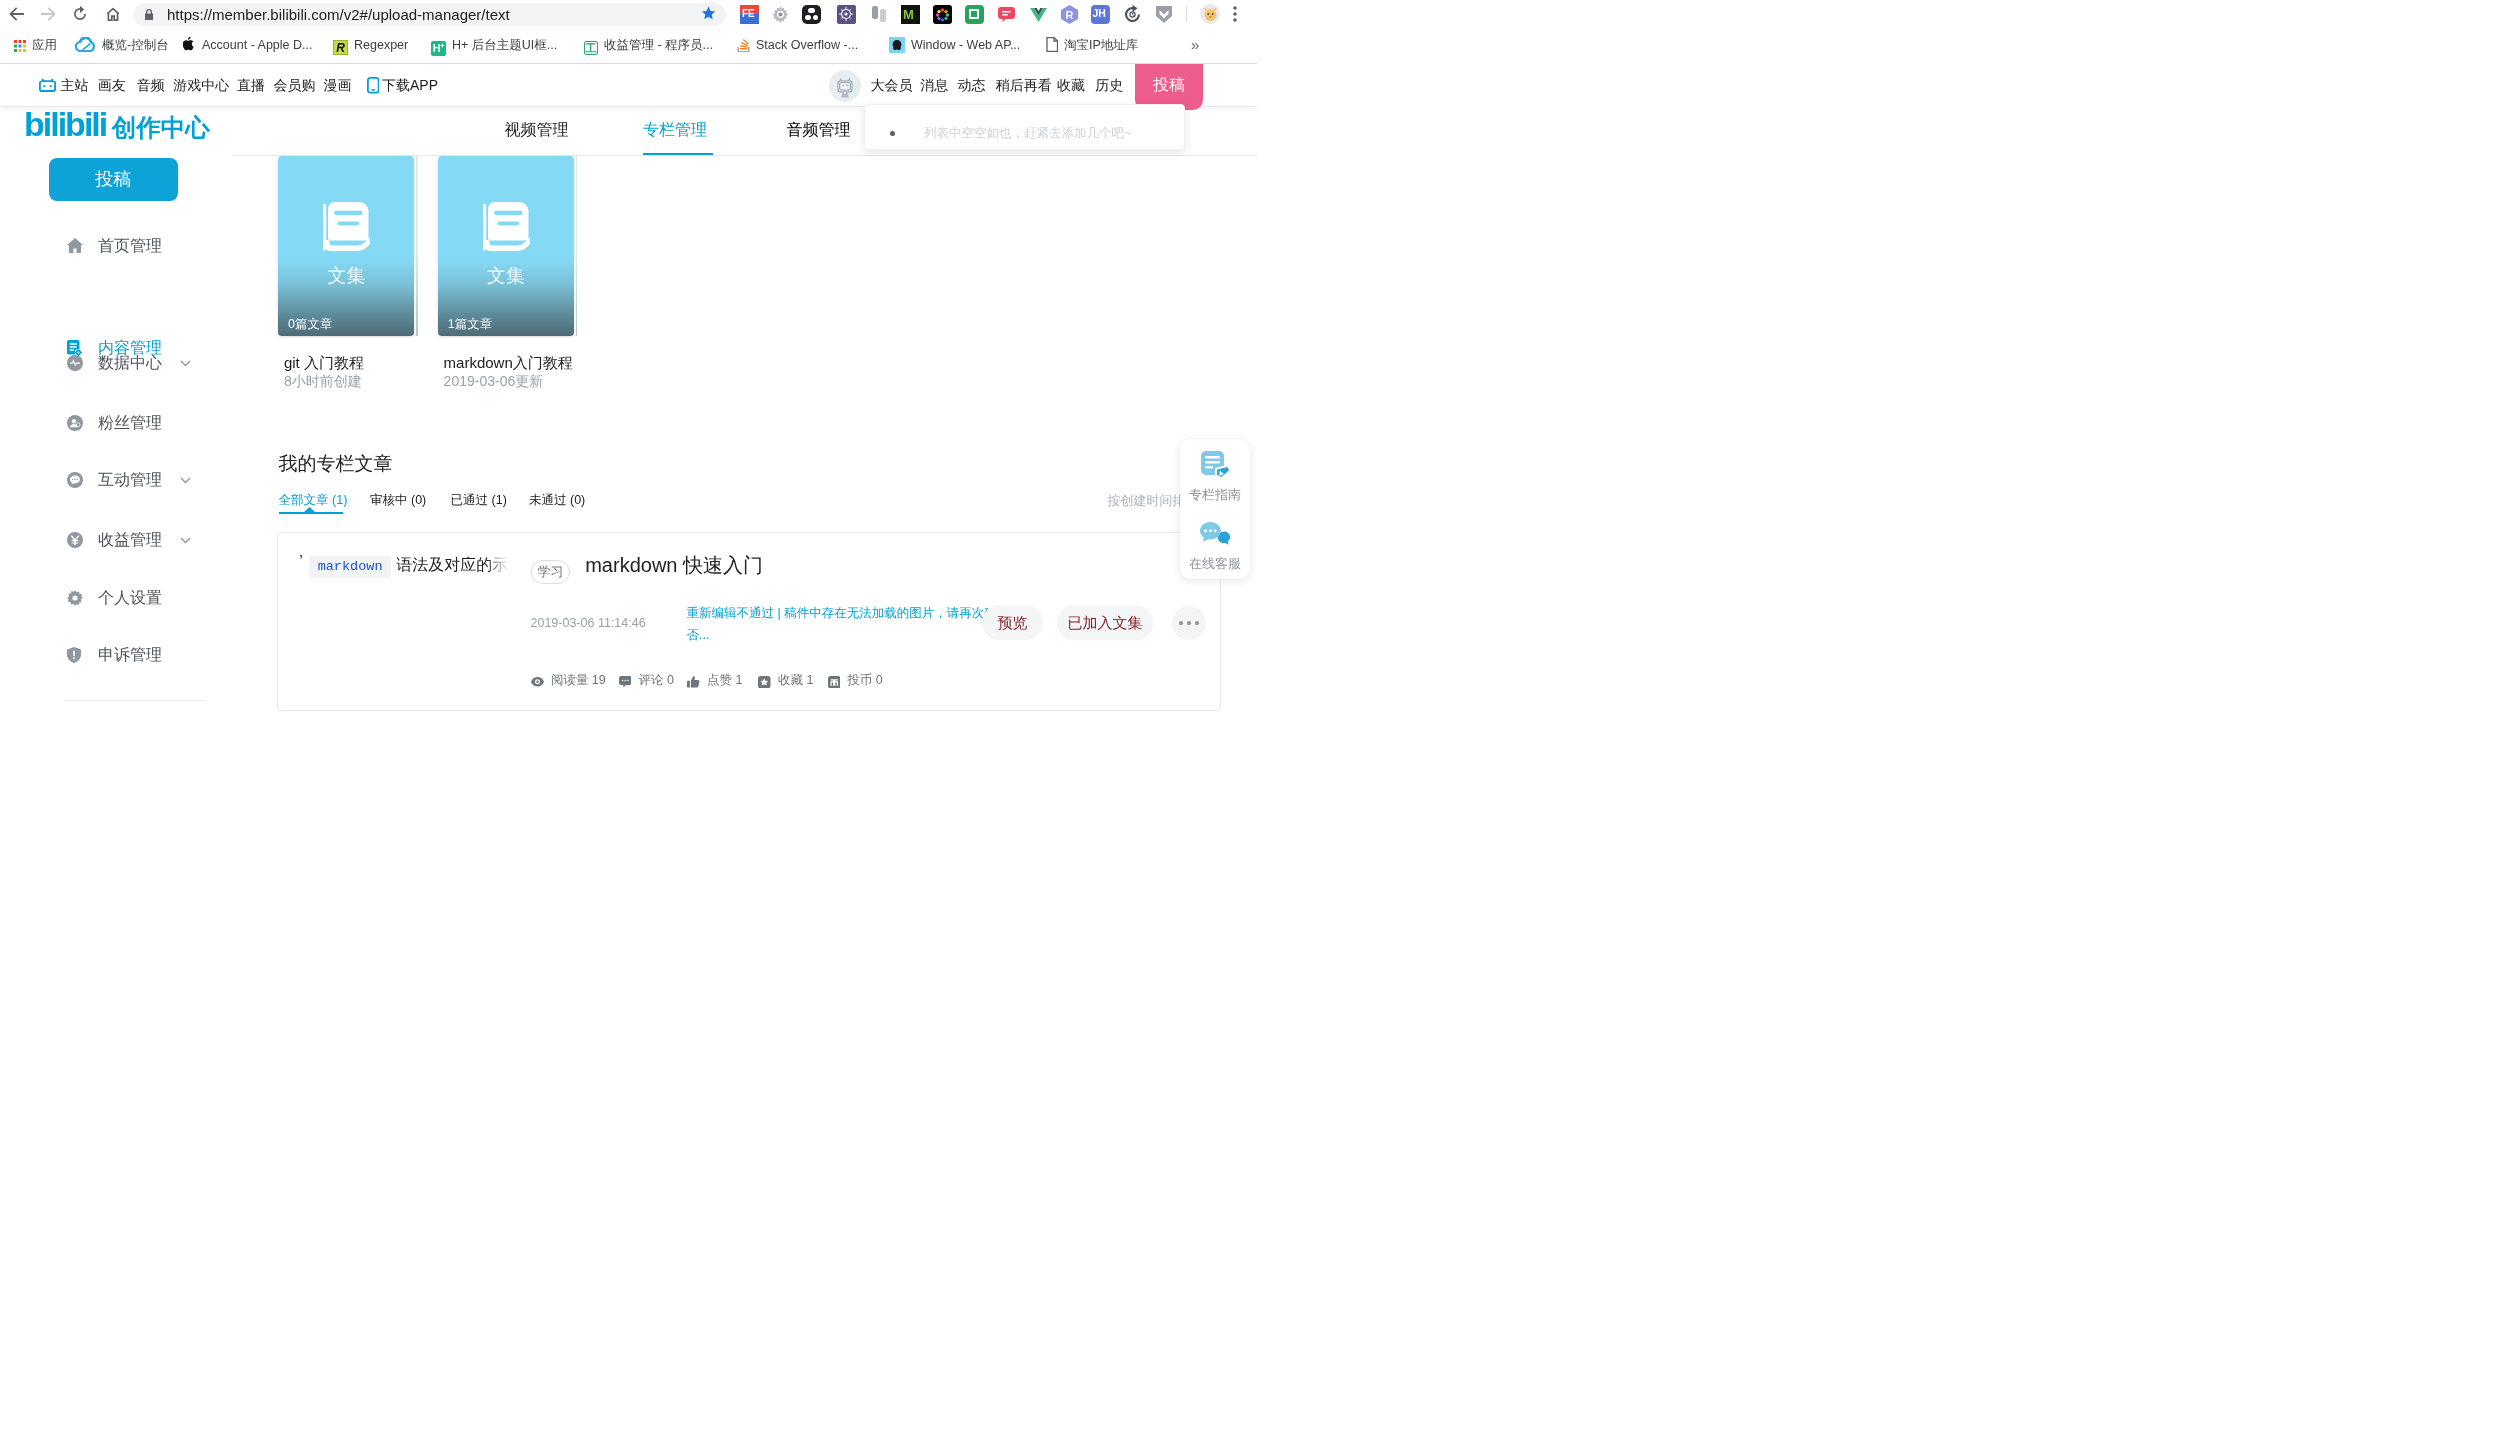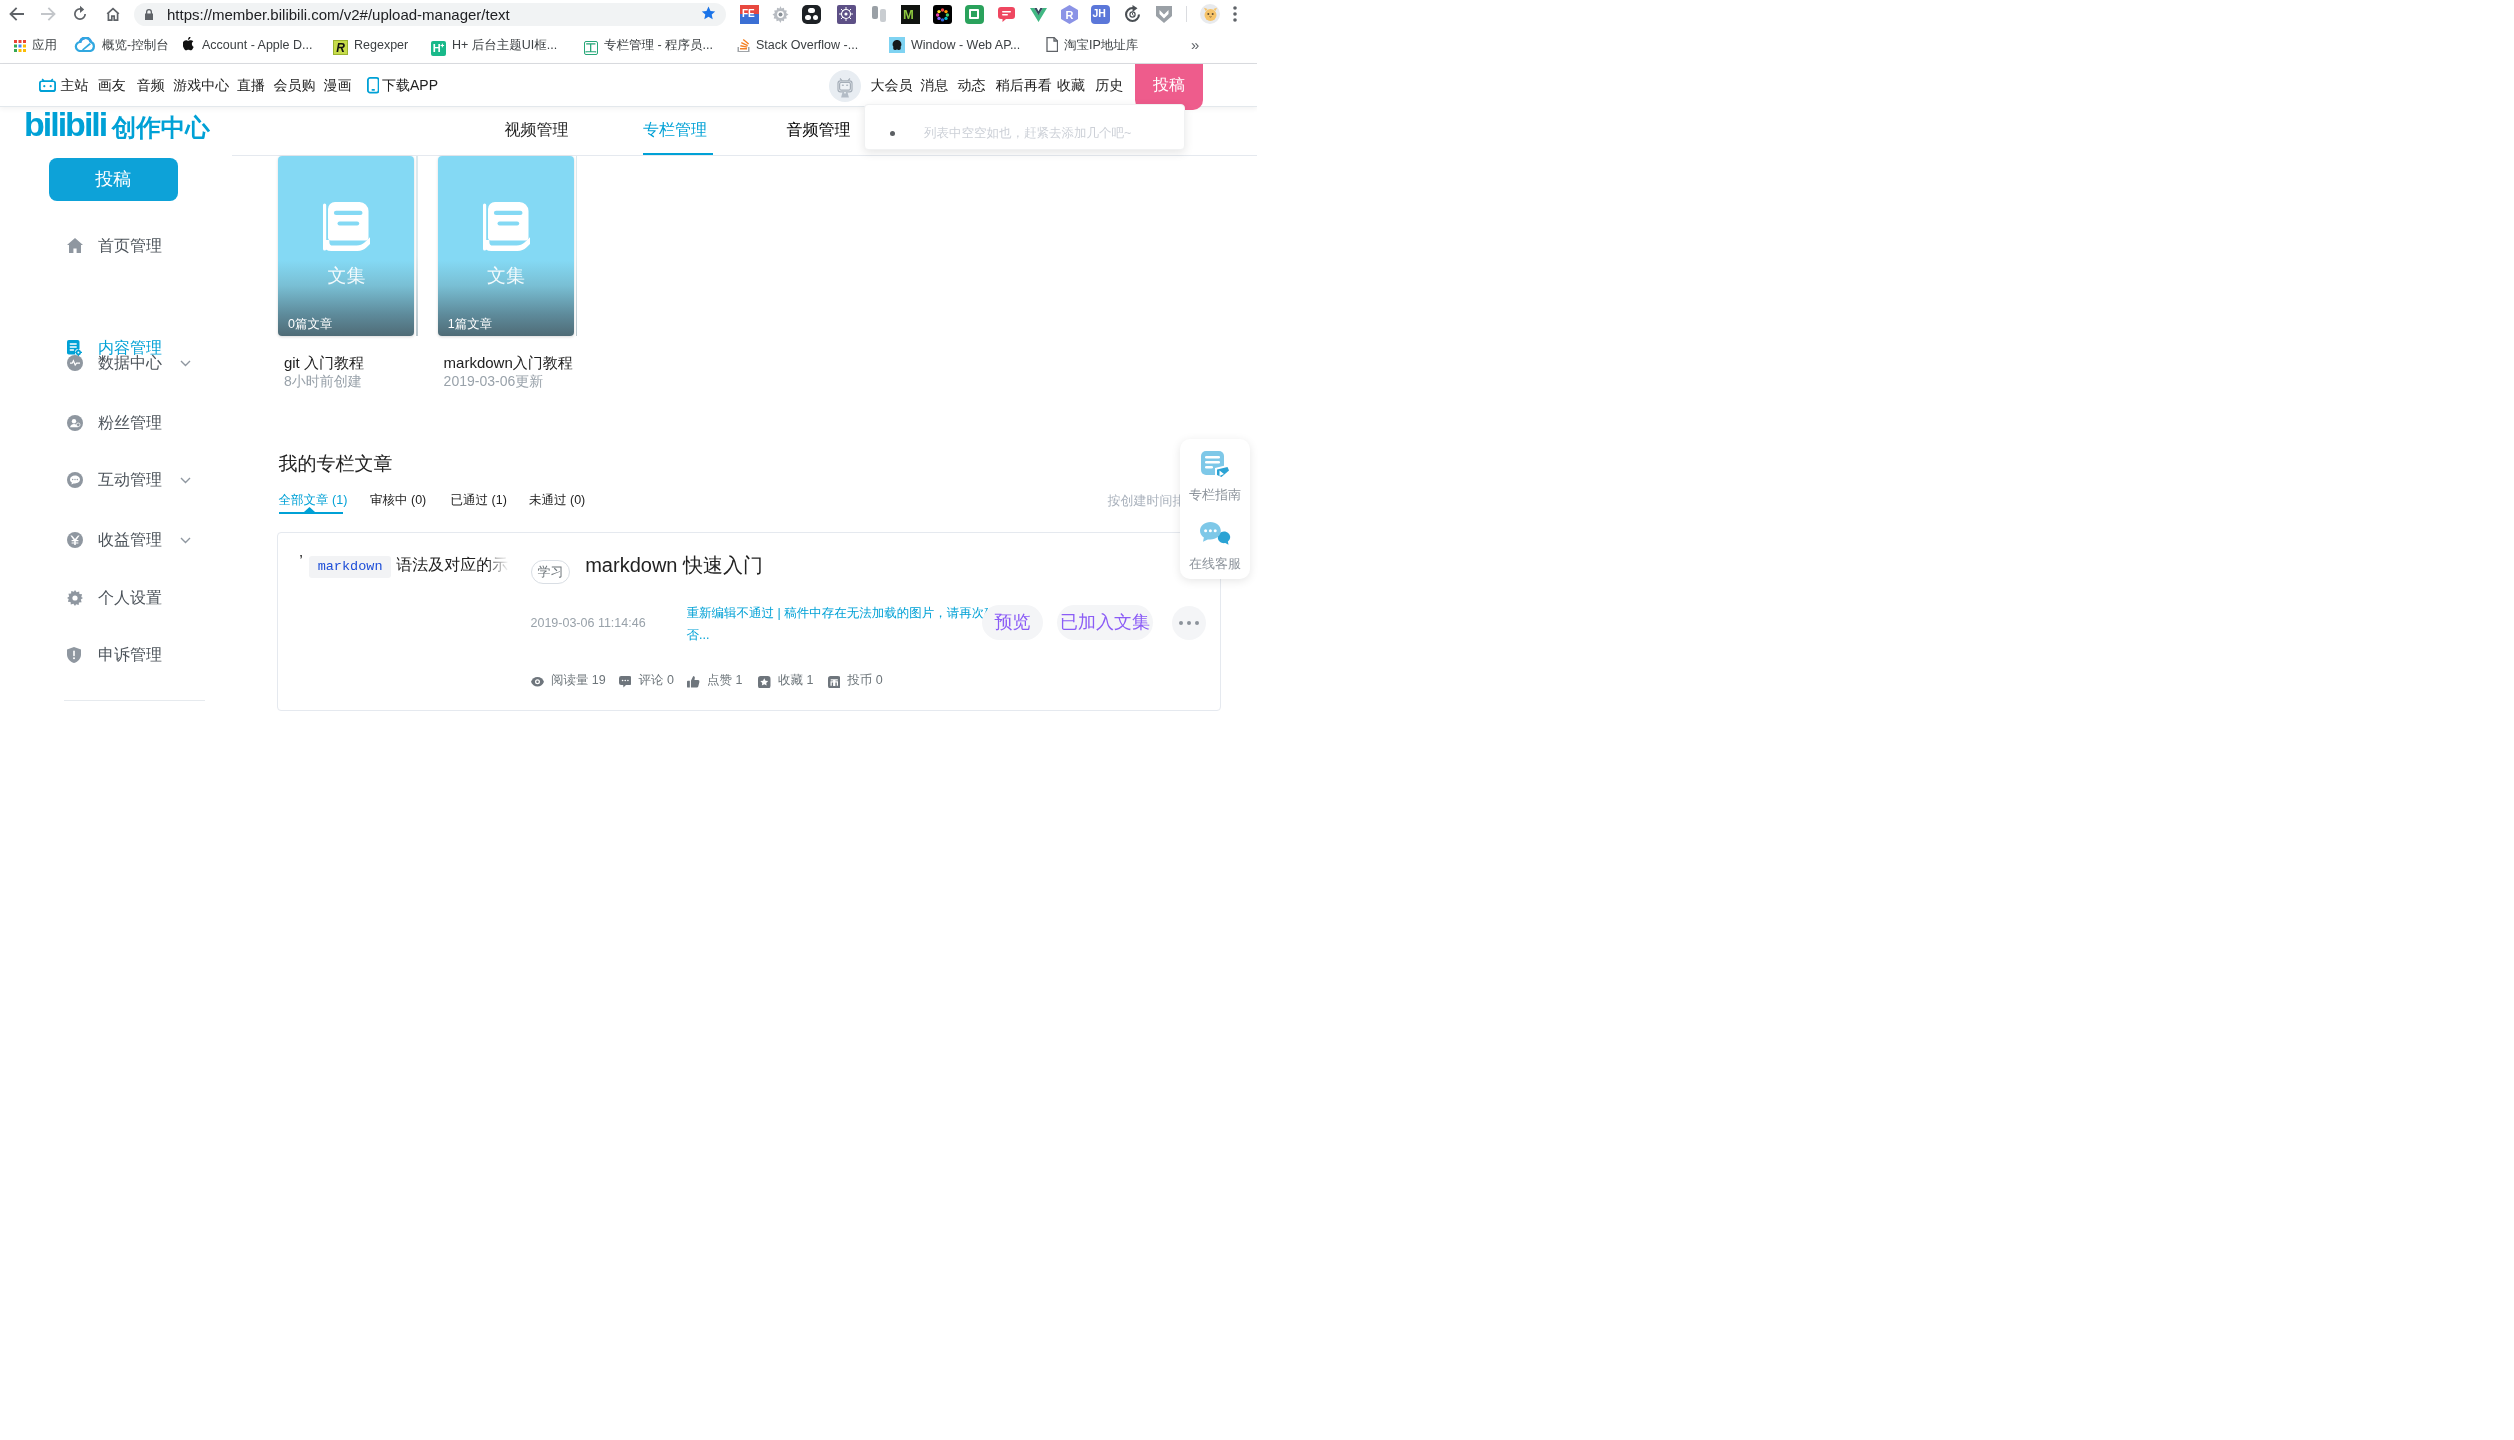--- a/index.html
+++ b/index.html
@@ -25,21 +25,21 @@
   .ccedge { position:absolute; left:137.5px; top:0; width:1.8px; height:180.7px;
     background:linear-gradient(180deg,#dce9ee 0%,#dce9ee 55%,#b9c6cc 100%); }
   .ccbook { position:absolute; left:44.5px; top:46px; }
   .ccslot { fill:#84d9f4; }
   .cclabel { position:absolute; left:0; top:107.5px; width:136.2px; text-align:center; font-size:19px; color:rgba(255,255,255,.9); }
   .cccount { position:absolute; left:9.7px; top:160.5px; font-size:12.5px; color:#fff; }
   .cctitle { position:absolute; left:5.6px; top:198px; font-size:15px; color:#212121; white-space:nowrap; }
   .ccdate { position:absolute; left:5.6px; top:217px; font-size:14px; color:#99a2aa; white-space:nowrap; }
   .arttab { top:331px; height:26px; line-height:26px; font-size:12.5px; color:#222; }
   .arttab.on { color:#00a1d6; }
-  .artbtn { top:72.3px; height:35px; background:#f4f5f7; border-radius:17.5px; text-align:center; line-height:35px; font-size:18px; color:#8b5cf6; }
+  .artbtn { top:72.3px; height:35px; background:#f4f5f7; border-radius:17.5px; text-align:center; line-height:35px; font-size:15px; color:#7f1d1d; }
   .statg { top:139px; height:17px; display:flex; align-items:center; font-size:12.5px; color:#6d757a; white-space:nowrap; }
   .statg span { margin-left:7px; }
 </style>
 </head>
 <body>
 <div id="page">
 
   <div class="abs" id="chrome-bar" style="left:0;top:0;width:1257px;height:63.5px;background:#fff;border-bottom:1px solid #dadce0;z-index:3;">
 
     <svg class="abs" style="left:8px;top:5px;" width="18" height="18" viewBox="0 0 18 18">
@@ -180,21 +180,21 @@
     <div class="abs bm" style="left:74px;"><svg width="22" height="15" viewBox="0 0 22 15">
           <path d="M6 6a5.5 5.5 0 0 1 10.8-1.1" fill="none" stroke="#2b6de8" stroke-width="2.6"></path>
           <path d="M6.5 14A4.5 4.5 0 0 1 6.2 5a5.5 5.5 0 0 1 10.6-.1A4.8 4.8 0 0 1 16.4 14l-5-.001z" fill="none" stroke="#31a8e0" stroke-width="2.2"></path>
           <path d="M8 12.5 15.5 6l1.5 1.2-7.8 6.3z" fill="#31a8e0"></path>
         </svg><span>概览-控制台</span></div>
     <div class="abs bm" style="left:183px;"><svg width="13" height="15" viewBox="0 0 13 15">
           <path d="M9.3 2.4c.7-.8 1.2-2 1-3-.9.1-2 .7-2.6 1.5-.6.7-1.1 1.9-1 3 1 0 2-.7 2.6-1.5zM10.5 4.3c-1.5-.1-2.7.8-3.4.8-.7 0-1.8-.8-3-.8C2.6 4.4 1.1 5.3.3 6.7c-1.6 2.8-.4 7 1.2 9.3.8 1.1 1.7 2.4 2.9 2.3 1.2 0 1.6-.7 3-.7s1.8.7 3 .7c1.3 0 2.1-1.1 2.9-2.3.9-1.3 1.3-2.6 1.3-2.7 0 0-2.5-1-2.5-3.8 0-2.4 2-3.5 2-3.6-1-1.6-2.7-1.6-3.6-1.6z" transform="scale(0.73)" fill="#111"></path>
         </svg><span>Account - Apple D...</span></div>
     <div class="abs bm" style="left:333px;"><span style="display:inline-block;width:15px;height:15px;background:#c7dc4a;border:1px solid #9ab32f;color:#111;font-weight:bold;font-style:italic;font-size:12px;text-align:center;line-height:15px;vertical-align:-3px;">R</span><span>Regexper</span></div>
     <div class="abs bm" style="left:431px;"><span style="display:inline-block;width:15px;height:15px;background:#19b98a;border-radius:2px;color:#fff;font-weight:bold;font-size:11px;text-align:center;line-height:15px;vertical-align:-3px;">H⁺</span><span>H+ 后台主题UI框...</span></div>
-    <div class="abs bm" style="left:584px;"><span style="display:inline-block;width:14px;height:14px;background:#fff;border:1.5px solid #27a779;border-radius:2px;color:#27a779;font-weight:bold;font-size:11px;text-align:center;line-height:13px;vertical-align:-3px;">工</span><span>专栏管理 - 程序员...</span></div>
+    <div class="abs bm" style="left:584px;"><span style="display:inline-block;width:14px;height:14px;background:#fff;border:1.5px solid #27a779;border-radius:2px;color:#27a779;font-weight:bold;font-size:11px;text-align:center;line-height:13px;vertical-align:-3px;">工</span><span>收益管理 - 程序员...</span></div>
     <div class="abs bm" style="left:737px;"><svg width="13" height="15" viewBox="0 0 13 15">
           <path d="M11 14v-4h1.5v5.5H.5V10H2v4z" fill="#a0a4a8"></path>
           <path d="M3 12.5h7v-1.4H3zM3.2 9.4l6.9 1.4.3-1.4-6.9-1.4zM4 6.2l6.4 3 .6-1.3-6.4-3zM5.8 3l5.4 4.5.9-1.1L6.7 1.9z" fill="#f48024"></path>
         </svg><span>Stack Overflow -...</span></div>
     <div class="abs bm" style="left:889px;"><span style="display:inline-block;width:16px;height:16px;background:#7fd3f2;vertical-align:-3.5px;"><svg width="16" height="16" viewBox="0 0 16 16">
             <path d="M8 3C5 3 3.6 5.4 3.6 7.4c0 .8.3 1.8.8 2.3-.7 2 .3 3.3 1.6 3.3 1 0 1.6-.5 2-.5s1 .5 2 .5c1.3 0 2.3-1.3 1.6-3.3.5-.5.8-1.5.8-2.3C12.4 5.4 11 3 8 3z" fill="#16181a"></path>
           </svg></span><span>Window - Web AP...</span></div>
     <div class="abs bm" style="left:1046px;"><svg width="12" height="15" viewBox="0 0 12 15">
           <path d="M1 .5h7L11.5 4v10.5H1z" fill="none" stroke="#5f6368" stroke-width="1.3"></path>
           <path d="M8 .5V4h3.5" fill="none" stroke="#5f6368" stroke-width="1.3"></path>

